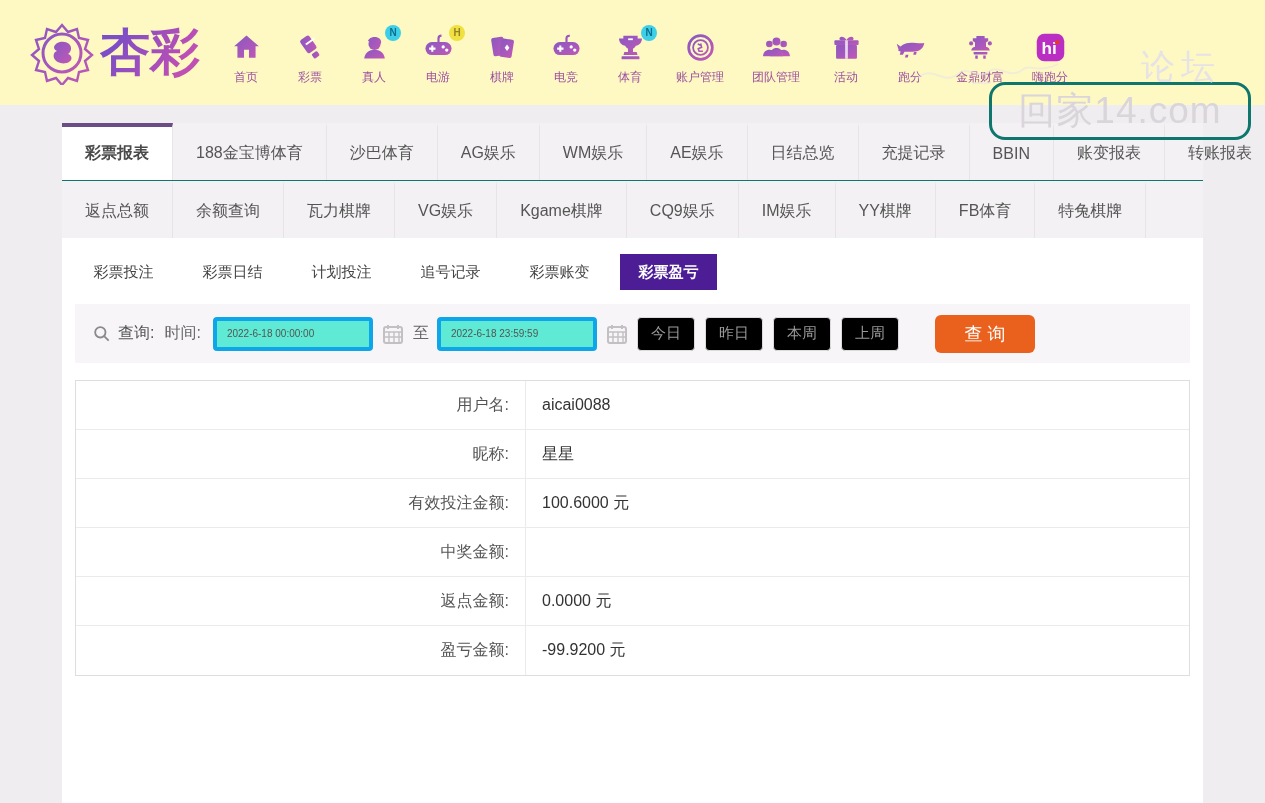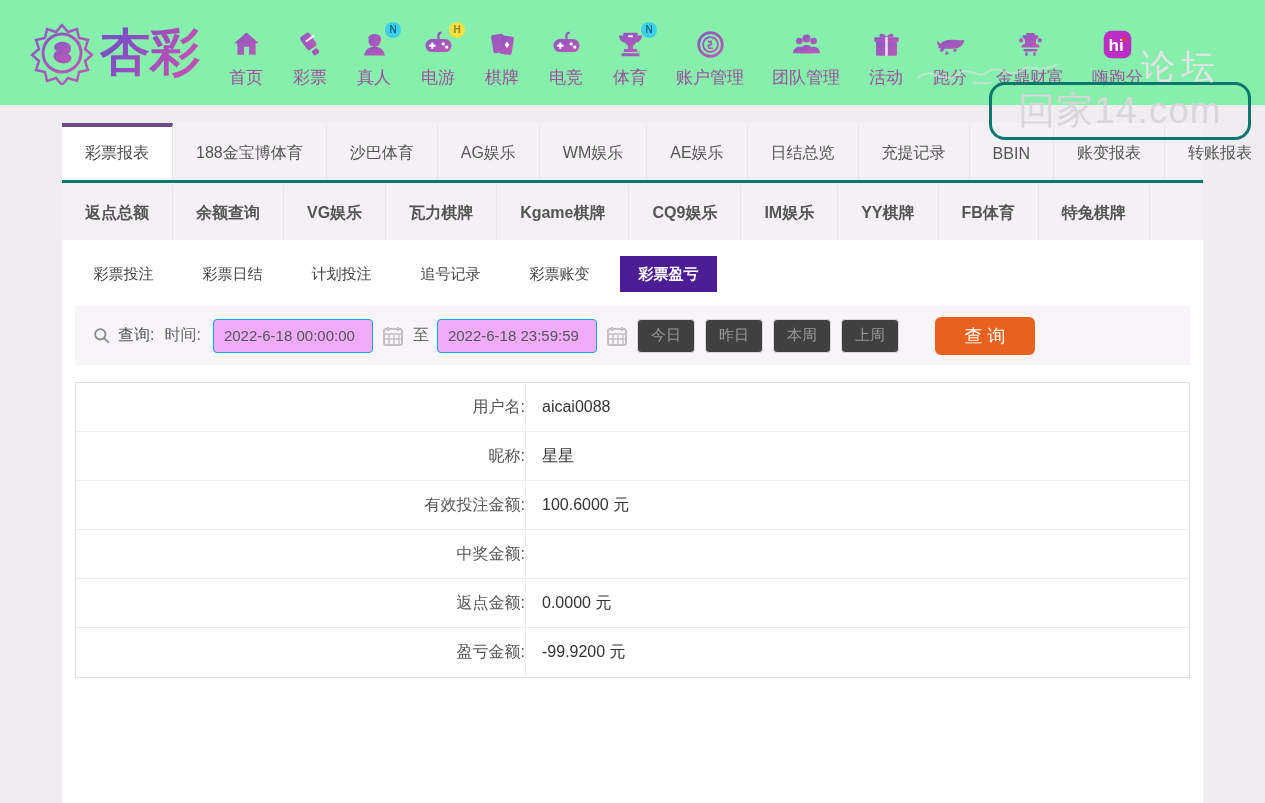--- a/index.html
+++ b/index.html
@@ -1,89 +1,89 @@
 <!DOCTYPE html>
 <html><head>
 <meta charset="utf-8">
 <style>
   * { box-sizing: border-box; margin: 0; padding: 0; }
   html,body { width:1265px; height:803px; overflow:hidden;
     font-family:"Liberation Sans", sans-serif; background:#efedf0; }
 
   
-  .topbar { position:relative; height:105px; background:#86efac;
+  .topbar { position:relative; height:105px; background:#fef9c3;
     display:flex; align-items:center; padding-left:30px; }
   .logo { display:flex; align-items:center; cursor:pointer; }
   .emblem { width:64px; height:64px; display:inline-block; }
   .brand-text { font-size:50px; font-weight:bold; margin-left:6px;
     background:linear-gradient(120deg,#7d4ec5 20%,#c04fb4 80%);
     -webkit-background-clip:text; background-clip:text; color:transparent; }
   .mainnav { display:flex; align-items:flex-start; margin-left:14px; margin-top:10px; }
   .nav-item { display:flex; flex-direction:column; align-items:center;
     padding:0 14px; cursor:pointer; }
   .nav-icon { position:relative; width:36px; height:36px; display:flex;
     align-items:center; justify-content:center; }
   .nav-icon svg { width:33px; height:33px; }
-  .nav-label { font-size:17px; color:#9c4f9f; margin-top:3px; white-space:nowrap; }
+  .nav-label { font-size:12px; color:#9c4f9f; margin-top:3px; white-space:nowrap; }
   .badge { position:absolute; top:-5px; right:-9px; width:16px; height:16px;
     border-radius:50%; font-size:10px; font-weight:bold; display:flex;
     align-items:center; justify-content:center; }
   .badge-n { background:#3ecfe8; color:#0e6e8d; }
   .badge-h { background:#f0e040; color:#93802a; }
 
   
   .watermark { position:absolute; top:42px; right:14px; z-index:6; pointer-events:none; }
   .wm-side { position:absolute; top:2px; right:30px; font-size:34px;
     color:#e6e2e6; letter-spacing:6px; }
   .wm-swirl { position:absolute; top:14px; right:188px; opacity:.55; }
   .wm-box { margin-top:40px; width:262px; height:58px; border:3px solid #0f766e;
     border-radius:16px; display:flex; align-items:center; justify-content:center;
     font-size:37px; color:#d9d5da; letter-spacing:1px; background:transparent; }
 
   
   .content-wrap { margin:18px 62px 0 62px; }
   .tabs { display:flex; background:#f4f1f4; }
-  .tabs.second { border-top:3px solid #0f766e;font-weight:bold; }
+  .tabs.second { border-top:1px solid #0f766e; }
   .tab { height:57px; padding:0 23px; display:flex; align-items:center;
     font-size:16px; color:#555; border-right:1px solid #e7e3e7;
     border-top:4px solid transparent; cursor:pointer; white-space:nowrap; }
-  .tab.active { background:#fff; border-top:4px solid #6b4c87; color:#4a4a4a; }
+  .tab.active { background:#fff; border-top:4px solid #6b4c87; color:#4a4a4a;font-weight:bold; }
   .tabs .filler { flex:1; }
 
   
   .panel { background:#fff; min-height:566px; padding:16px 13px 0 13px; }
   .subtabs { display:flex; gap:12px; }
   .subtab { min-width:97px; height:36px; display:flex; align-items:center;
     justify-content:center; font-size:15px; color:#444; cursor:pointer; }
   .subtab.active { background:#4c1d95; color:#fff;font-weight:bold; }
 
   
   .querybar { margin-top:14px; height:59px; background:#f7f5f8;
     display:flex; align-items:center; padding:0 17px; }
   .q-search-icon { width:20px; height:20px; margin-right:6px; }
   .q-label { font-size:16px; color:#555; font-weight:normal; margin-right:10px; }
   .q-time-label { font-size:16px; color:#666; margin-right:12px; }
-  .q-input { width:160px; height:34px; border:1px solid #0ea5e9; border-radius:4px;
-    padding:0 10px; font-size:15px; color:#555; background:#f0abfc;
+  .q-input { width:160px; height:34px; border:4px solid #0ea5e9; border-radius:4px;
+    padding:0 10px; font-size:10px; color:#555; background:#5eead4;
     font-family:"Liberation Sans", sans-serif; }
   .q-cal { width:24px; height:24px; margin:0 8px; cursor:pointer; }
   .q-to { font-size:16px; color:#666; margin-right:8px; }
-  .quick-btn { height:34px; padding:0 13px; background:#404040;
+  .quick-btn { height:34px; padding:0 13px; background:#000000;
     border:1px solid #dcdadc; border-radius:4px; font-size:15px; color:#999;
     margin-right:10px; cursor:pointer; font-family:"Liberation Sans", sans-serif; }
   .submit-btn { margin-left:26px; width:100px; height:38px; background:#e9611c;
     border:none; border-radius:6px; color:#fff; font-size:18px; cursor:pointer;
     font-family:"Liberation Sans", sans-serif; }
 
   
   .report { margin-top:17px; border:1px solid #dedede; }
   .trow { height:49px; display:flex; border-bottom:1px solid #ebebeb; }
   .trow:last-child { border-bottom:none; }
   .tlabel { width:450px; display:flex; align-items:center; justify-content:flex-end;
-    color:#555; font-size:16px; border-right:1px solid #ebebeb; }
+    padding-right:16px; color:#555; font-size:16px; border-right:1px solid #ebebeb; }
   .tvalue { flex:1; display:flex; align-items:center; padding-left:16px;
     color:#333; font-size:16px; }
 </style>
 </head>
 <body>
 
 <div class="page">
 
   <header class="topbar">
     <div class="logo">
@@ -286,22 +286,22 @@
         <div class="tab">日结总览</div>
         <div class="tab">充提记录</div>
         <div class="tab">BBIN</div>
         <div class="tab">账变报表</div>
         <div class="tab">转账报表</div>
         <div class="filler"></div>
       </div>
     <div class="tabs second" id="tabs-row2">
         <div class="tab">返点总额</div>
         <div class="tab">余额查询</div>
+        <div class="tab">瓦力棋牌</div>
         <div class="tab">VG娱乐</div>
-        <div class="tab">瓦力棋牌</div>
         <div class="tab">Kgame棋牌</div>
         <div class="tab">CQ9娱乐</div>
         <div class="tab">IM娱乐</div>
         <div class="tab">YY棋牌</div>
         <div class="tab">FB体育</div>
         <div class="tab">特兔棋牌</div>
         <div class="filler"></div>
       </div>
 
     <div class="panel">

